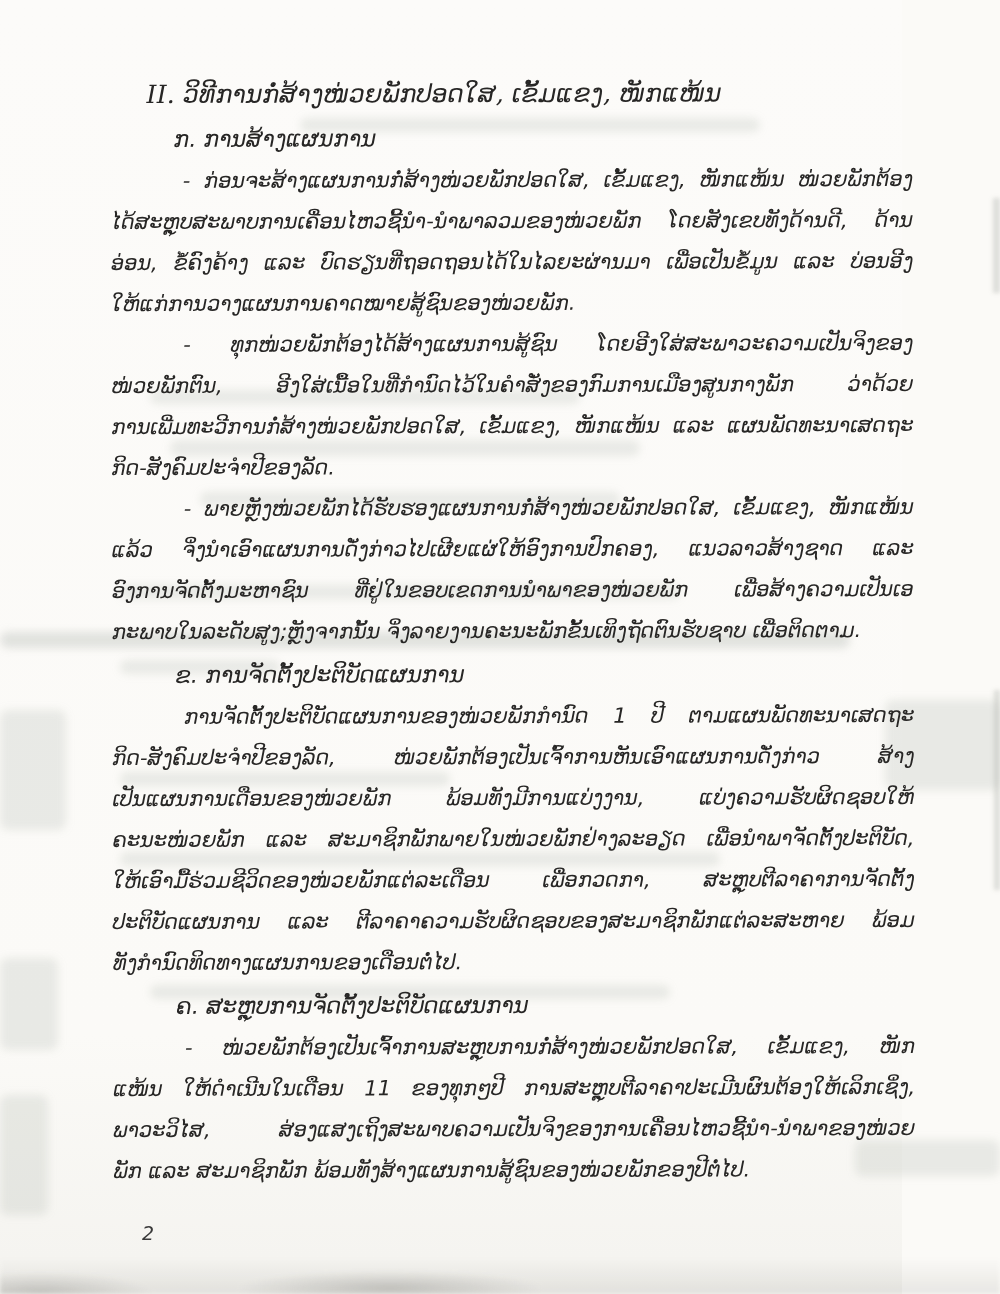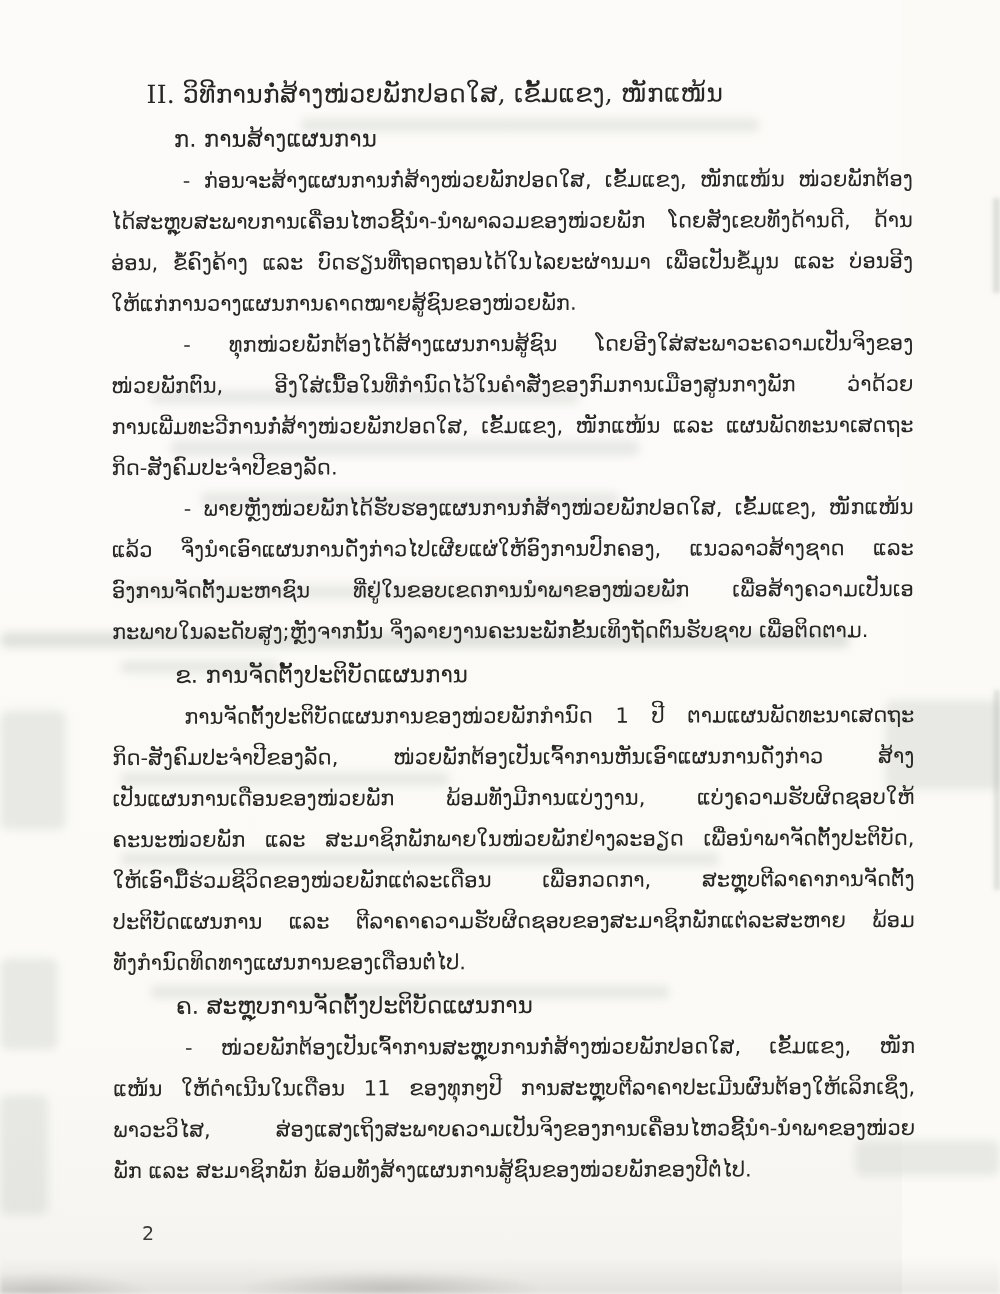--- a/index.html
+++ b/index.html
@@ -6,20 +6,21 @@
     margin: 0; padding: 0;
     width: 1000px; height: 1294px;
     overflow: hidden;
     background: #fbfaf7;
     font-family: "DejaVu Sans", sans-serif;
   }
   .page {
     position: relative;
     width: 902px; height: 1294px;
     background: linear-gradient(180deg, #fcfbf9 0%, #fbfaf7 80%, #f4f3ef 100%);
+    font-style: italic;
   }
   .content {
     position: absolute;
     left: 112px; top: 72px;
     width: 802px;
     z-index: 2;
     transform: rotate(-0.15deg);
     color: #272625;
   }
   .title {

